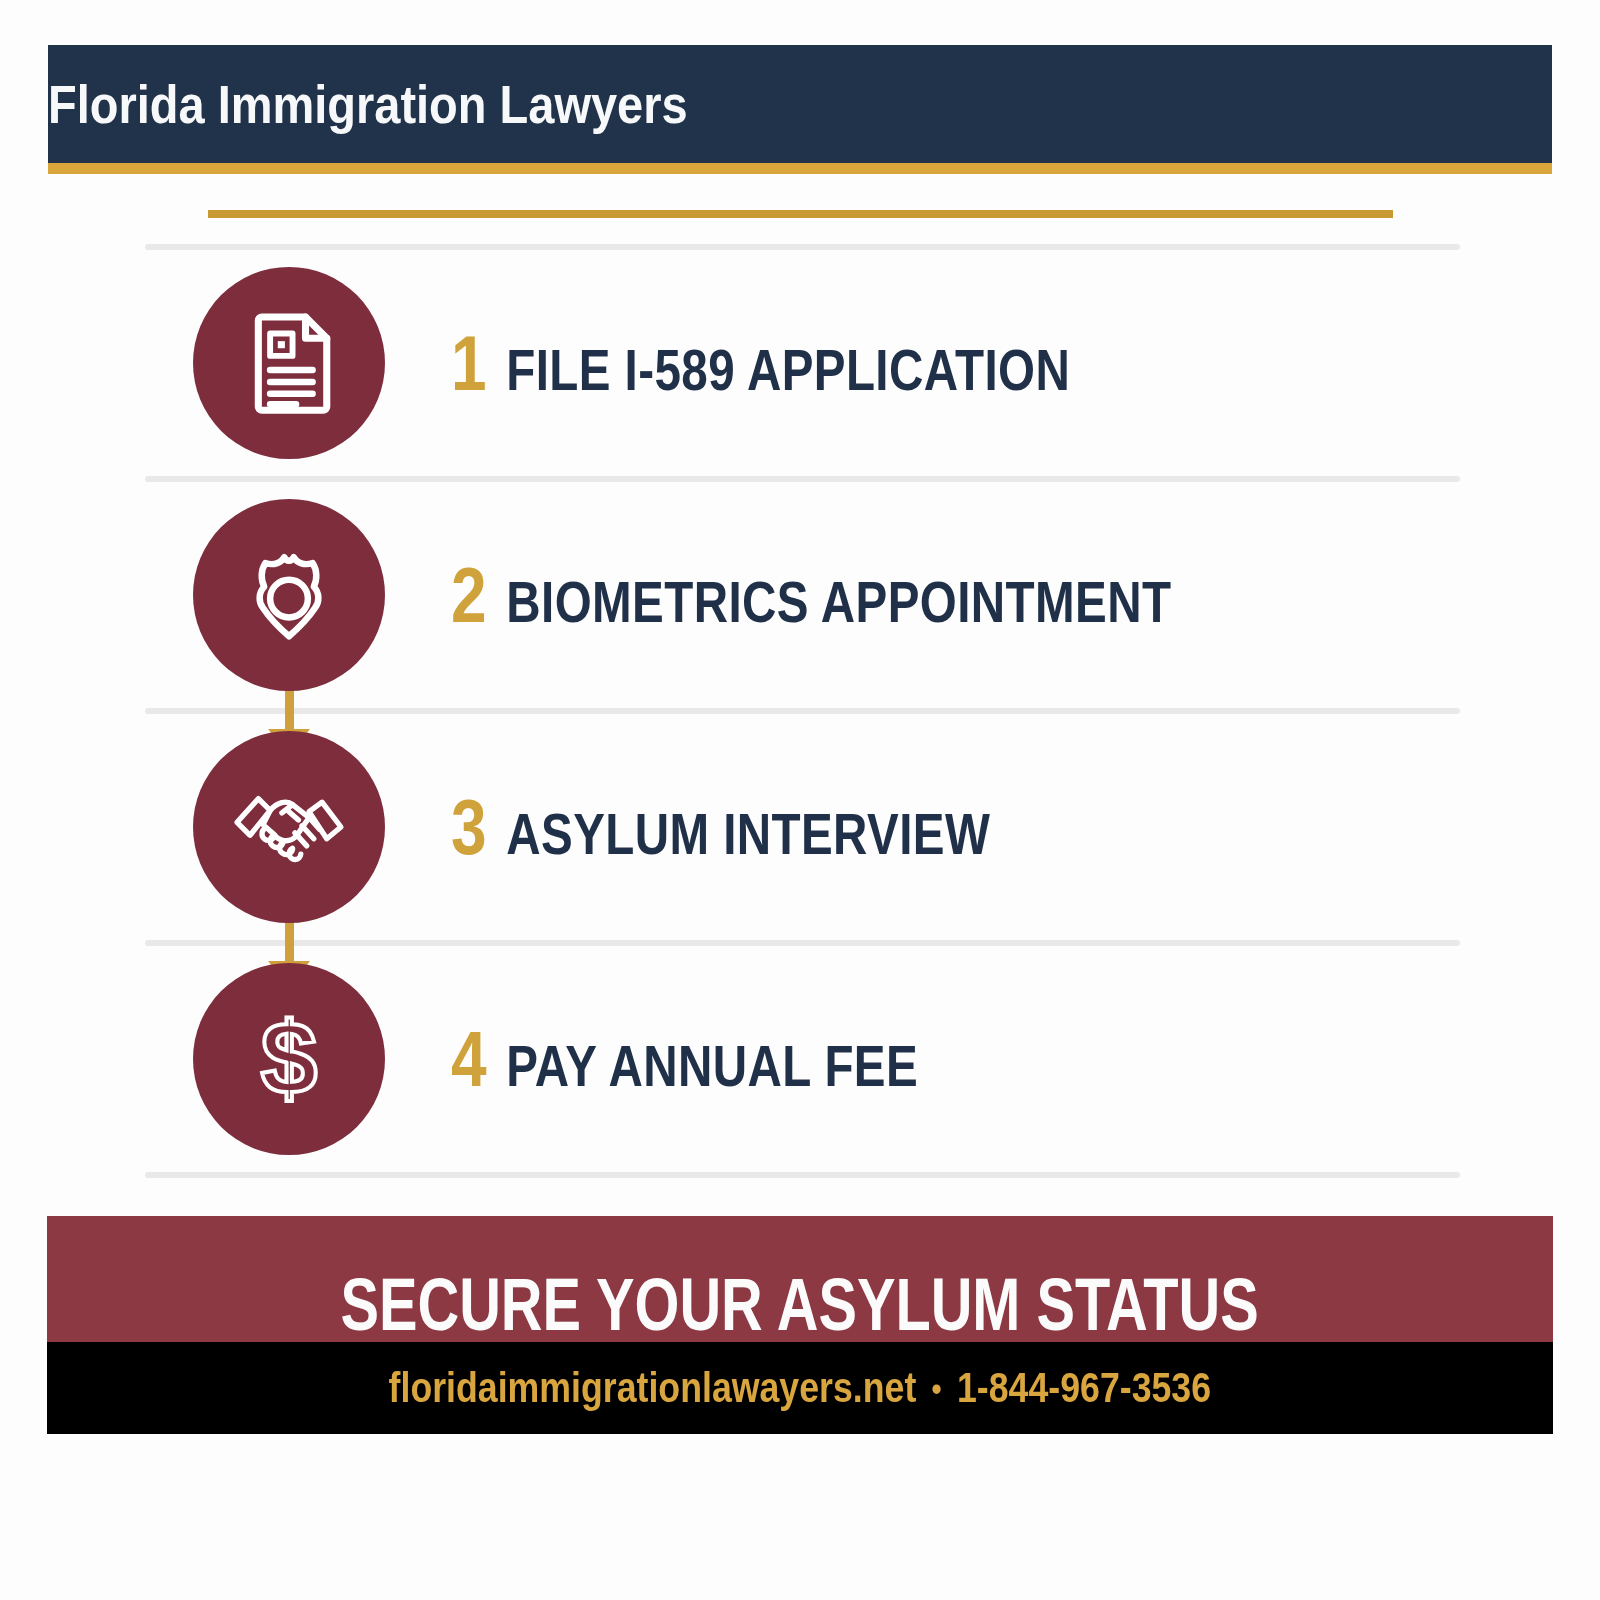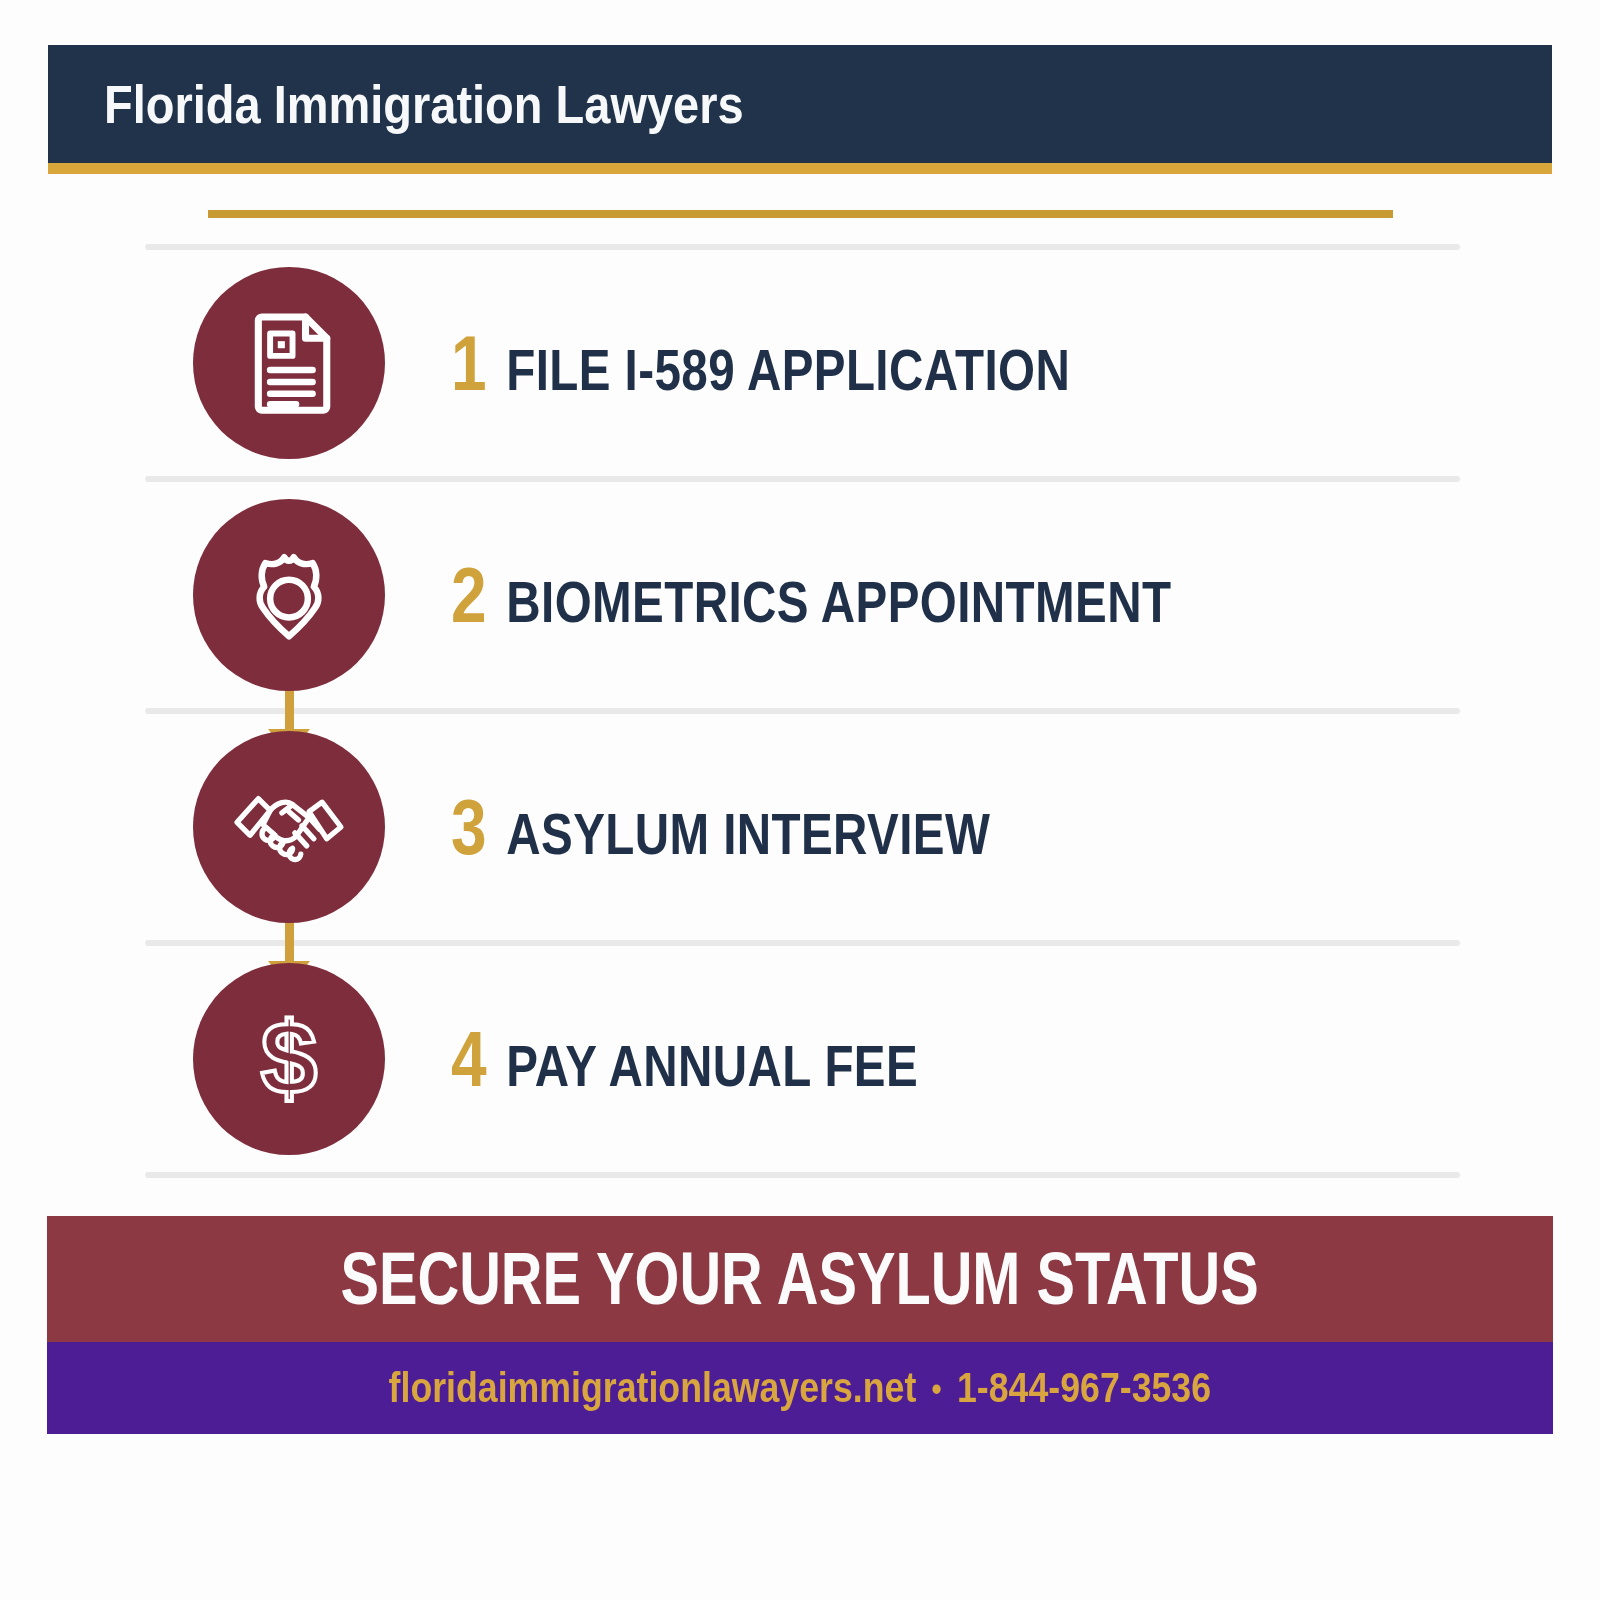--- a/index.html
+++ b/index.html
@@ -6,21 +6,21 @@
   html,body { background:#ffffff; }
   .page {
     position:relative; width:1600px; height:1600px;
     background:#fdfdfd; overflow:hidden;
     font-family:"Liberation Sans", sans-serif;
   }
 
   
   .header-bar {
     margin:45px 48px 0; height:118px; background:#20334a;
-    display:flex; align-items:center; padding-left:56px;
+    display:flex; align-items:center; 
   }
   .brand {
     color:#f7f8f9; font-size:54px; font-weight:bold; line-height:1;
     white-space:nowrap; transform:scaleX(.87); transform-origin:left center;
   }
   .gold-stripe { margin:0 48px; height:11px; background:#d9a63c; }
 
   
   .title-wrap { text-align:center; margin-top:26px; height:84px; }
   .main-title {
@@ -53,26 +53,26 @@
   }
   .arrow-stem { width:9px; height:42px; background:#cfa03c; }
   .arrow-head {
     width:0; height:0;
     border-left:21px solid transparent; border-right:21px solid transparent;
     border-top:26px solid #cfa03c;
   }
 
   
   .footer { margin:38px 47px 0; }
-  .cta-bar { height:126px; background:#8d3944; display:flex; align-items:center; justify-content:center; }
+  .cta-bar { height:126px; background:#8d3944; display:flex; align-items:flex-end; justify-content:center; }
   .cta-text {
     color:#fbfbfb; font-size:74px; font-weight:bold; line-height:1; white-space:nowrap;
     transform:scaleX(.78); transform-origin:center;
   }
-  .contact-bar { height:92px; background:#4c1d95; display:flex; align-items:center; justify-content:center; }
+  .contact-bar { height:92px; background:#000000; display:flex; align-items:center; justify-content:center; }
   .contact-line {
     color:#d8a53f; font-size:42px; font-weight:bold; line-height:1; white-space:nowrap;
     display:inline-flex; align-items:center; gap:18px;
     transform:scaleX(.85); transform-origin:center;
   }
   .sep-dot { font-size:34px; }
 </style>
 </head>
 <body>
 

